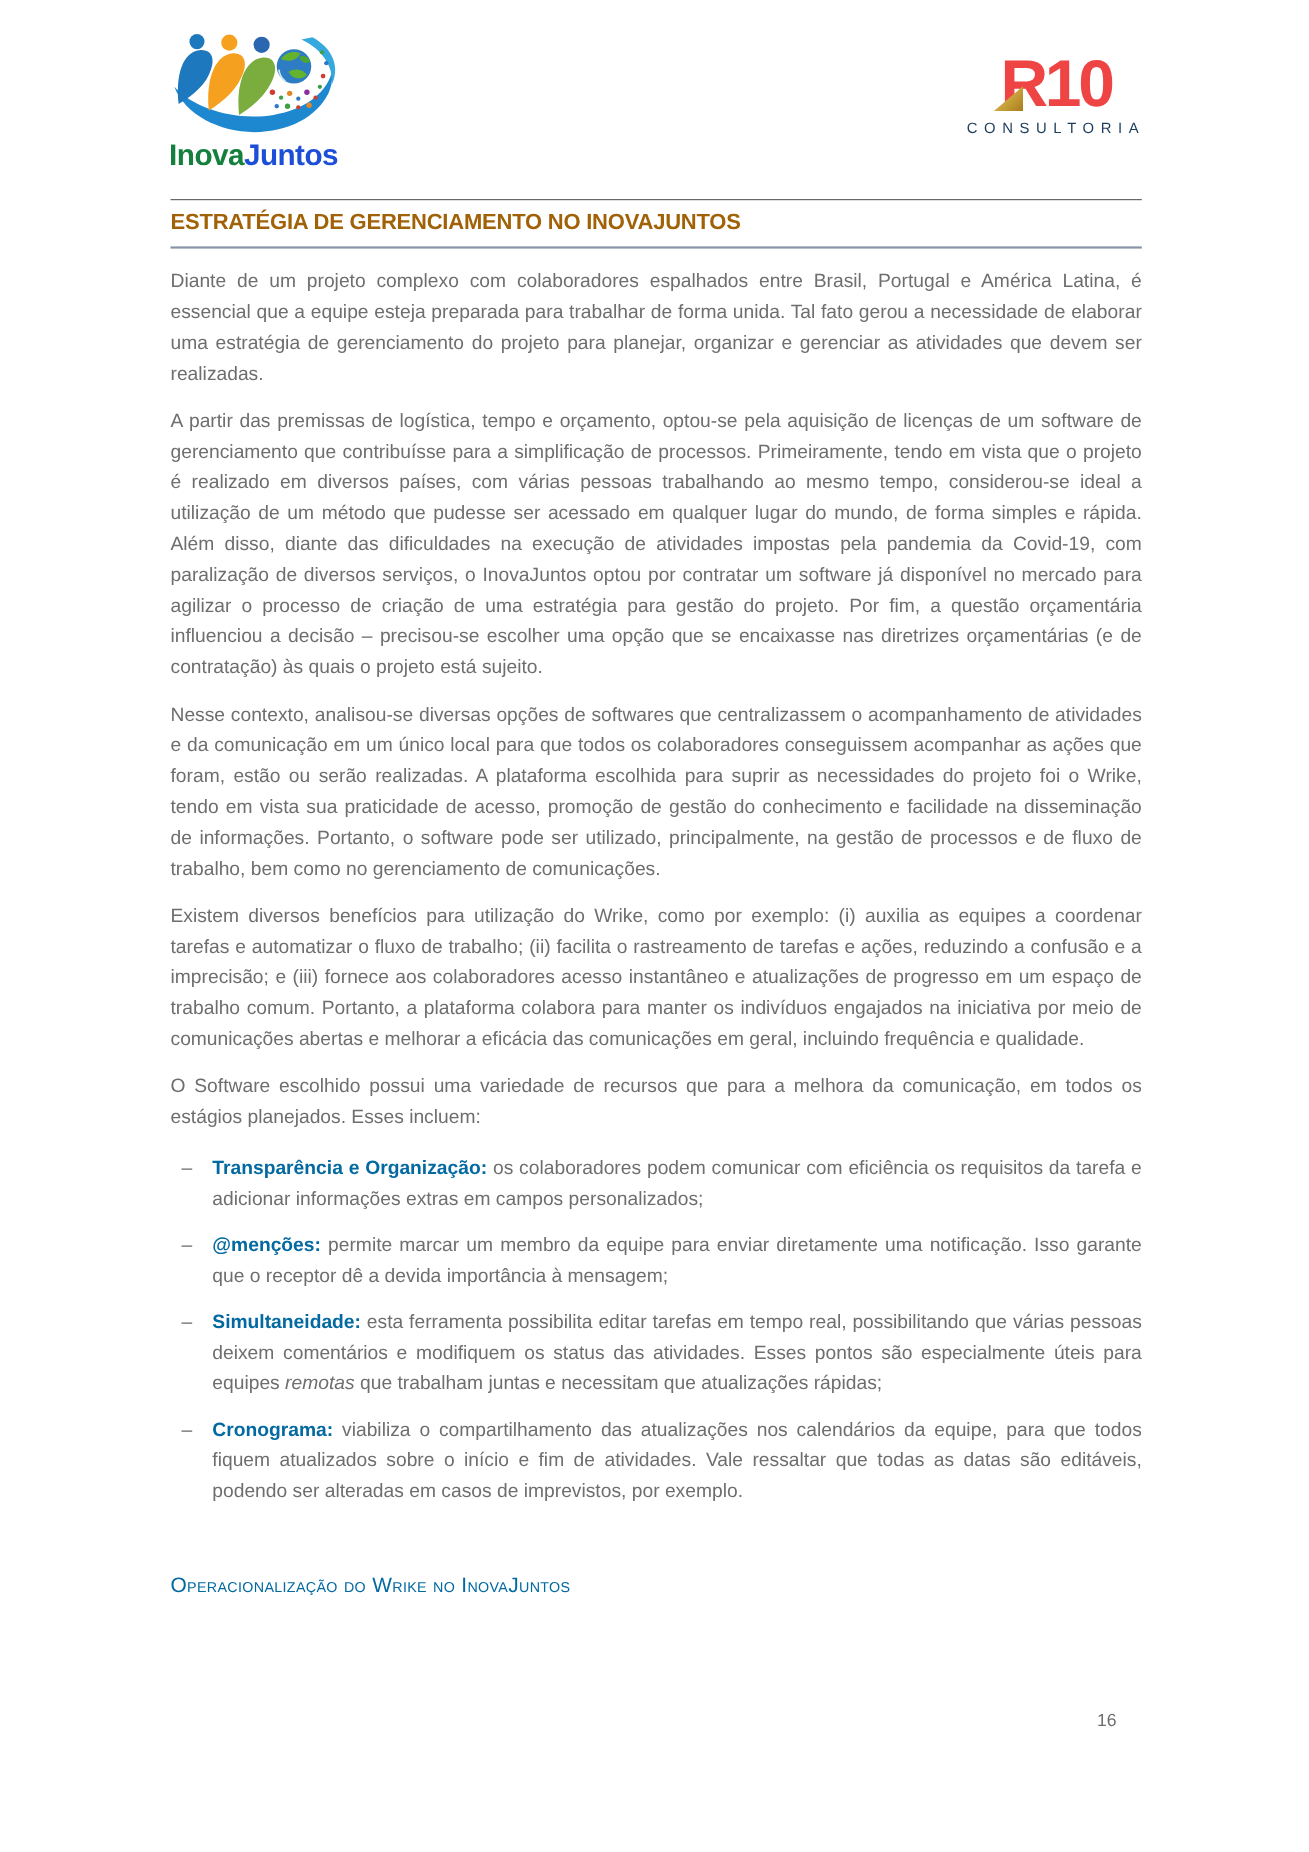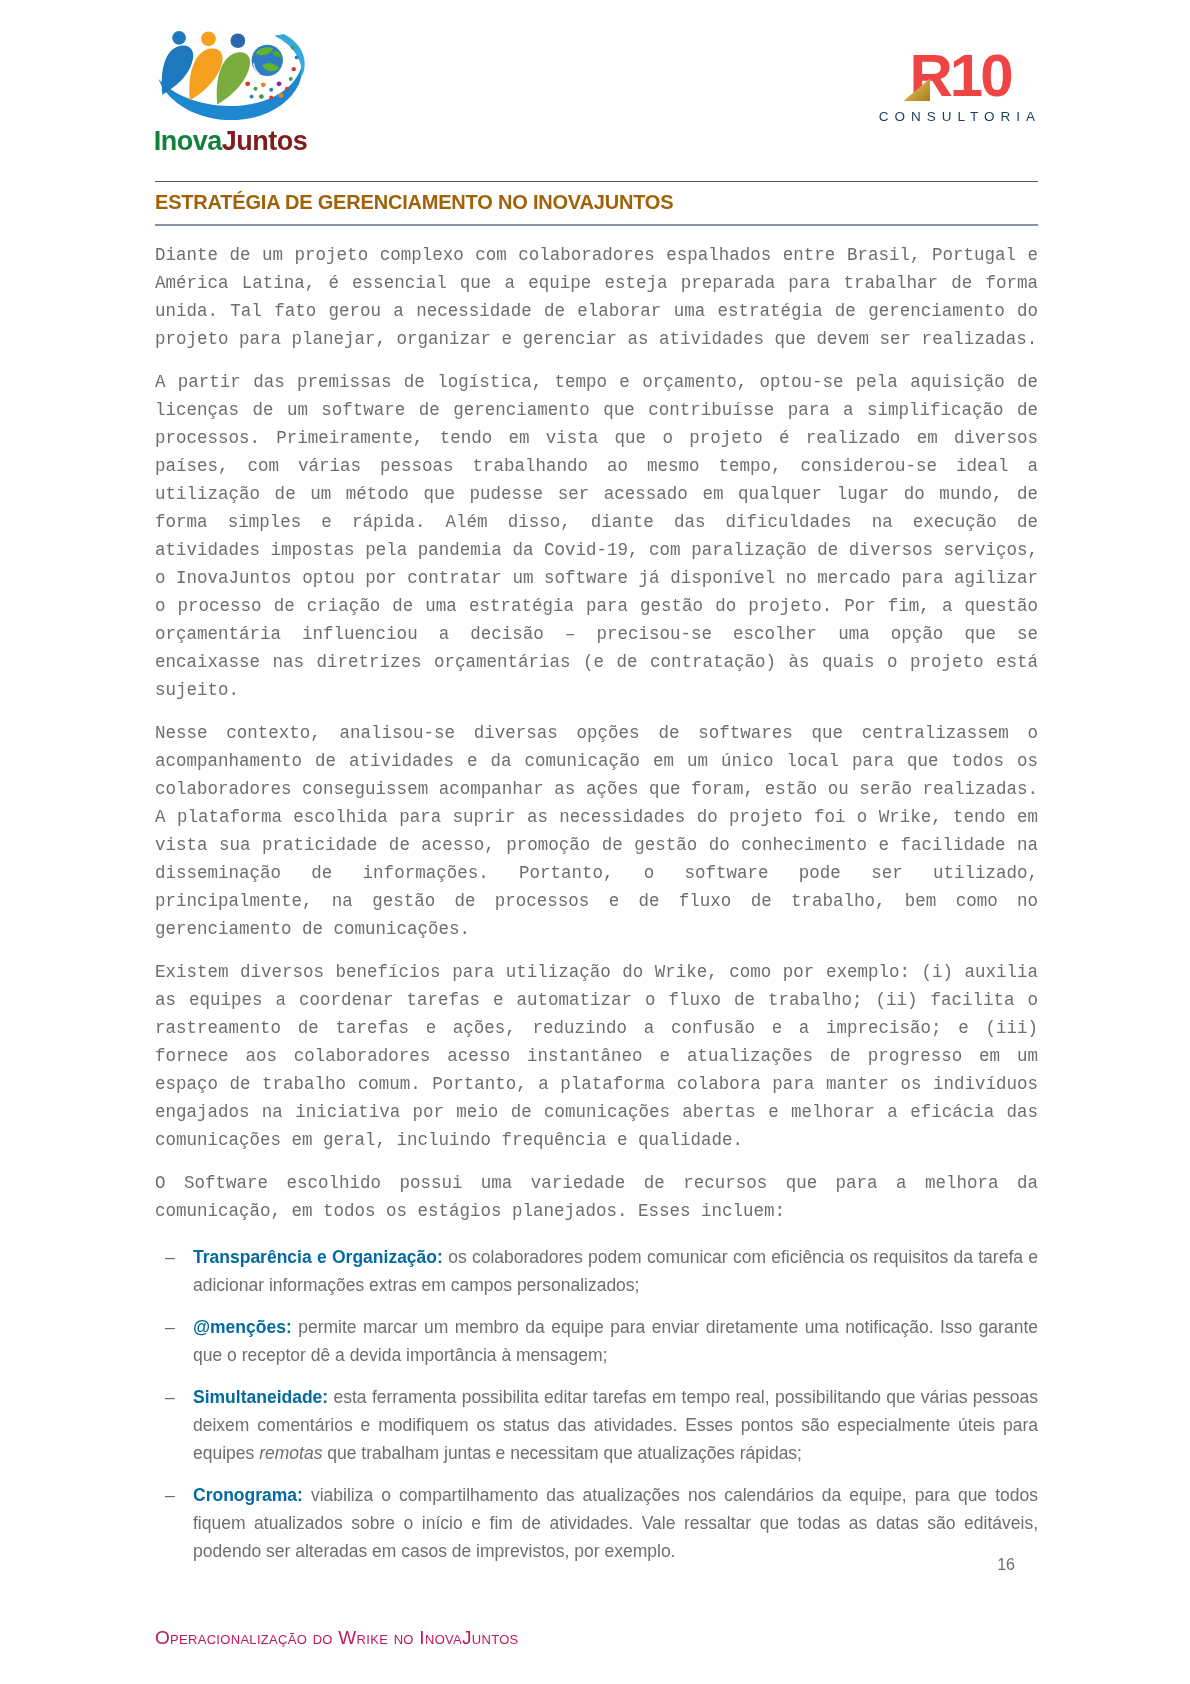--- a/index.html
+++ b/index.html
@@ -12,21 +12,21 @@
     box-sizing:border-box;
   }
   
   .header{
     display:flex;justify-content:space-between;align-items:flex-start;
     padding:28px 150px 0 148px;
   }
   .logo-inova{width:165px;display:flex;flex-direction:column;align-items:center;}
   .inova-word{font-weight:bold;font-size:27px;letter-spacing:-0.5px;line-height:1;margin-top:2px;display:flex;}
   .inova-word .blue{color:#15803d;}
-  .inova-word .orange{color:#7f1d1d;}
+  .inova-word .orange{color:#1d4ed8;}
   .logo-r10{margin-top:18px;width:160px;display:flex;flex-direction:column;align-items:center;}
   .r10-mark{position:relative;font-size:60px;font-weight:bold;color:#ef4444;line-height:1;letter-spacing:-3px;}
   .r10-tri{position:absolute;left:-6px;bottom:5px;width:27px;height:23px;
     background:linear-gradient(135deg,#ecd187 0%,#c9a23c 55%,#a77d19 100%);
     -webkit-clip-path:polygon(100% 0,100% 100%,0 100%);clip-path:polygon(100% 0,100% 100%,0 100%);}
   .r10-sub{font-size:13.5px;letter-spacing:6px;color:#1c3c5a;margin-top:3px;white-space:nowrap;}
   
   .content{padding:0 152px 0 155px;color:#6e6e6e;}
   .title{
     margin:26px 0 0 0;
@@ -34,41 +34,40 @@
     border-top:1.5px solid #595959;
     border-bottom:2.5px solid #8793a8;
     color:#a16207;
     font-size:20px;font-weight:bold;letter-spacing:-0.2px;
   }
   p.body-par{
     margin:15px 0 14px 0;
     font-size:17.5px;line-height:28px;
     text-align:justify;
     color:#6e6e6e;
-    font-family:Liberation Mono, monospace;
   }
   .subheading{
     margin:24px 0 12px 0;
     font-size:17.5px;font-weight:bold;color:#636363;
   }
   ul.dash-list{list-style:none;margin:18px 0 0 0;padding:0;}
   ul.dash-list li{
     display:flex;
     margin:0 0 14px 0;
     font-size:17.5px;line-height:28px;color:#6e6e6e;
   }
   ul.dash-list .dash{flex:0 0 28px;padding-left:10px;box-sizing:content-box;}
   ul.dash-list .li-text{flex:1;text-align:justify;}
   ul.dash-list b{color:#0369a1;}
   .section-heading{
     margin:62px 0 0 0;
     font-size:19px;font-weight:normal;
     font-variant:small-caps;
     letter-spacing:0.3px;
-    color:#be185d;
+    color:#0369a1;
   }
   .page-number{
     position:absolute;right:175px;top:1556px;
     font-size:16px;color:#6e6e6e;
   }
 </style>
 </head>
 <body>
 
 <div class="page">

